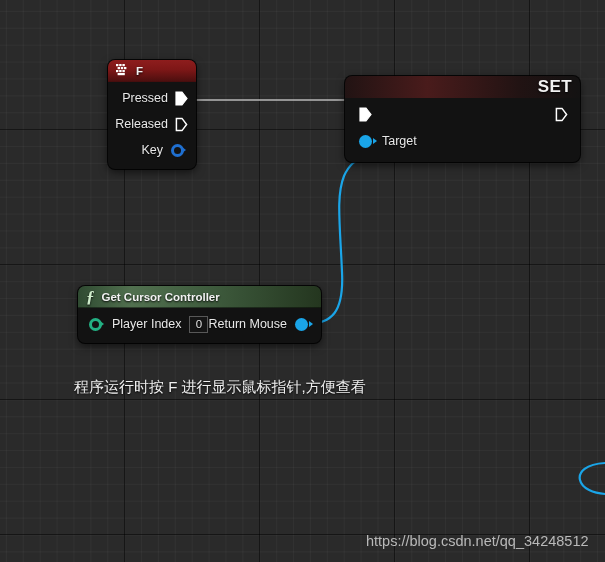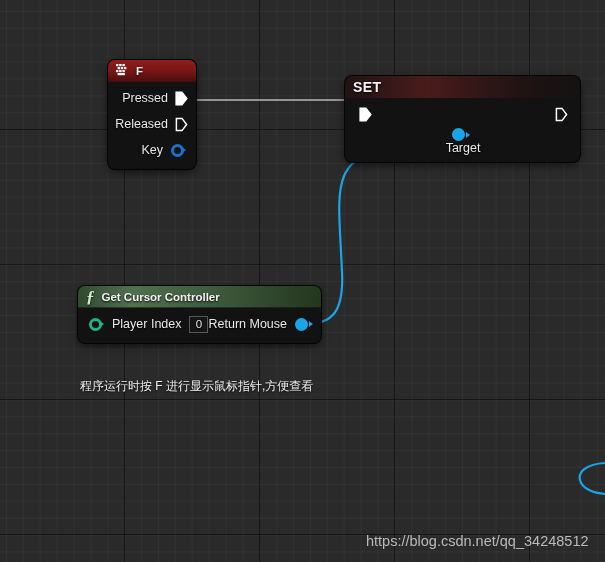--- a/index.html
+++ b/index.html
@@ -54,22 +54,22 @@
   }
 
   
   .hdr-event {
     background: linear-gradient(to bottom, #8e1d1d 0%, #7e1717 45%, #4e0f0f 100%);
     border-bottom: 1px solid rgba(0,0,0,0.5);
   }
   
   .hdr-set {
     background: linear-gradient(to right, rgba(120,25,25,0.15) 0%, rgba(150,40,40,0.42) 35%, rgba(90,22,22,0.2) 75%, rgba(40,16,16,0.05) 100%);
-    justify-content: flex-start;
-    font-size: 14px;
+    justify-content: flex-end;
+    font-size: 17px;
     letter-spacing: 0.4px;
   }
   
   .hdr-func {
     background: linear-gradient(to right, #2f4a31 0%, #51704f 22%, #3e5b3d 55%, #24361f 100%);
     border-bottom: 1px solid rgba(0,0,0,0.45);
   }
 
   .row {
     position: relative;
@@ -156,22 +156,22 @@
   #node-f        { left: 108px; top: 60px;  width: 88px; }
   #node-set      { left: 345px; top: 76px;  width: 235px; }
   #node-gpc      { left: 78px;  top: 286px; width: 243px; }
 
   #node-f .node-body     { padding: 3px 8px 6px 0; }
   #node-set .node-body   { padding: 2px 0 8px 0; }
   #node-gpc .node-body   { padding: 3px 0 6px 0; }
 
   .annotation {
     position: absolute;
-    left: 80px; top: 378px;
-    font-size: 12px;
+    left: 74px; top: 378px;
+    font-size: 15px;
     color: #f0f0f0;
     white-space: nowrap;
     text-shadow: 0 1px 2px rgba(0,0,0,0.9);
   }
   .watermark {
     position: absolute;
     left: 350px; top: 533px;
     font-size: 14.5px;
     color: #b9b9b9;
     white-space: nowrap;
@@ -251,21 +251,21 @@
           </svg>
         </span>
         <span class="exec-pin">
           <svg viewBox="0 0 13 15" width="13" height="15">
             <path d="M1.4 1.4 L7 1.4 L11.6 7.5 L7 13.6 L1.4 13.6 Z" fill="none" stroke="#ffffff" stroke-width="1.5"></path>
           </svg>
         </span>
       </div>
 
 
-      <div class="row" style="padding:0 13px 0 14px;flex-direction:column;">
+      <div class="row" style="padding:0 13px 0 14px;">
         <span class="circ-pin pin-filled" style="color:#1aa5e8; margin-right:10px;"></span>
         <span class="pin-label">Target</span>
       </div>
 
     </div>
   </div>
 
   <div class="node" id="node-gpc">
     <div class="node-header hdr-func">
       <span class="fn-icon">ƒ</span>

